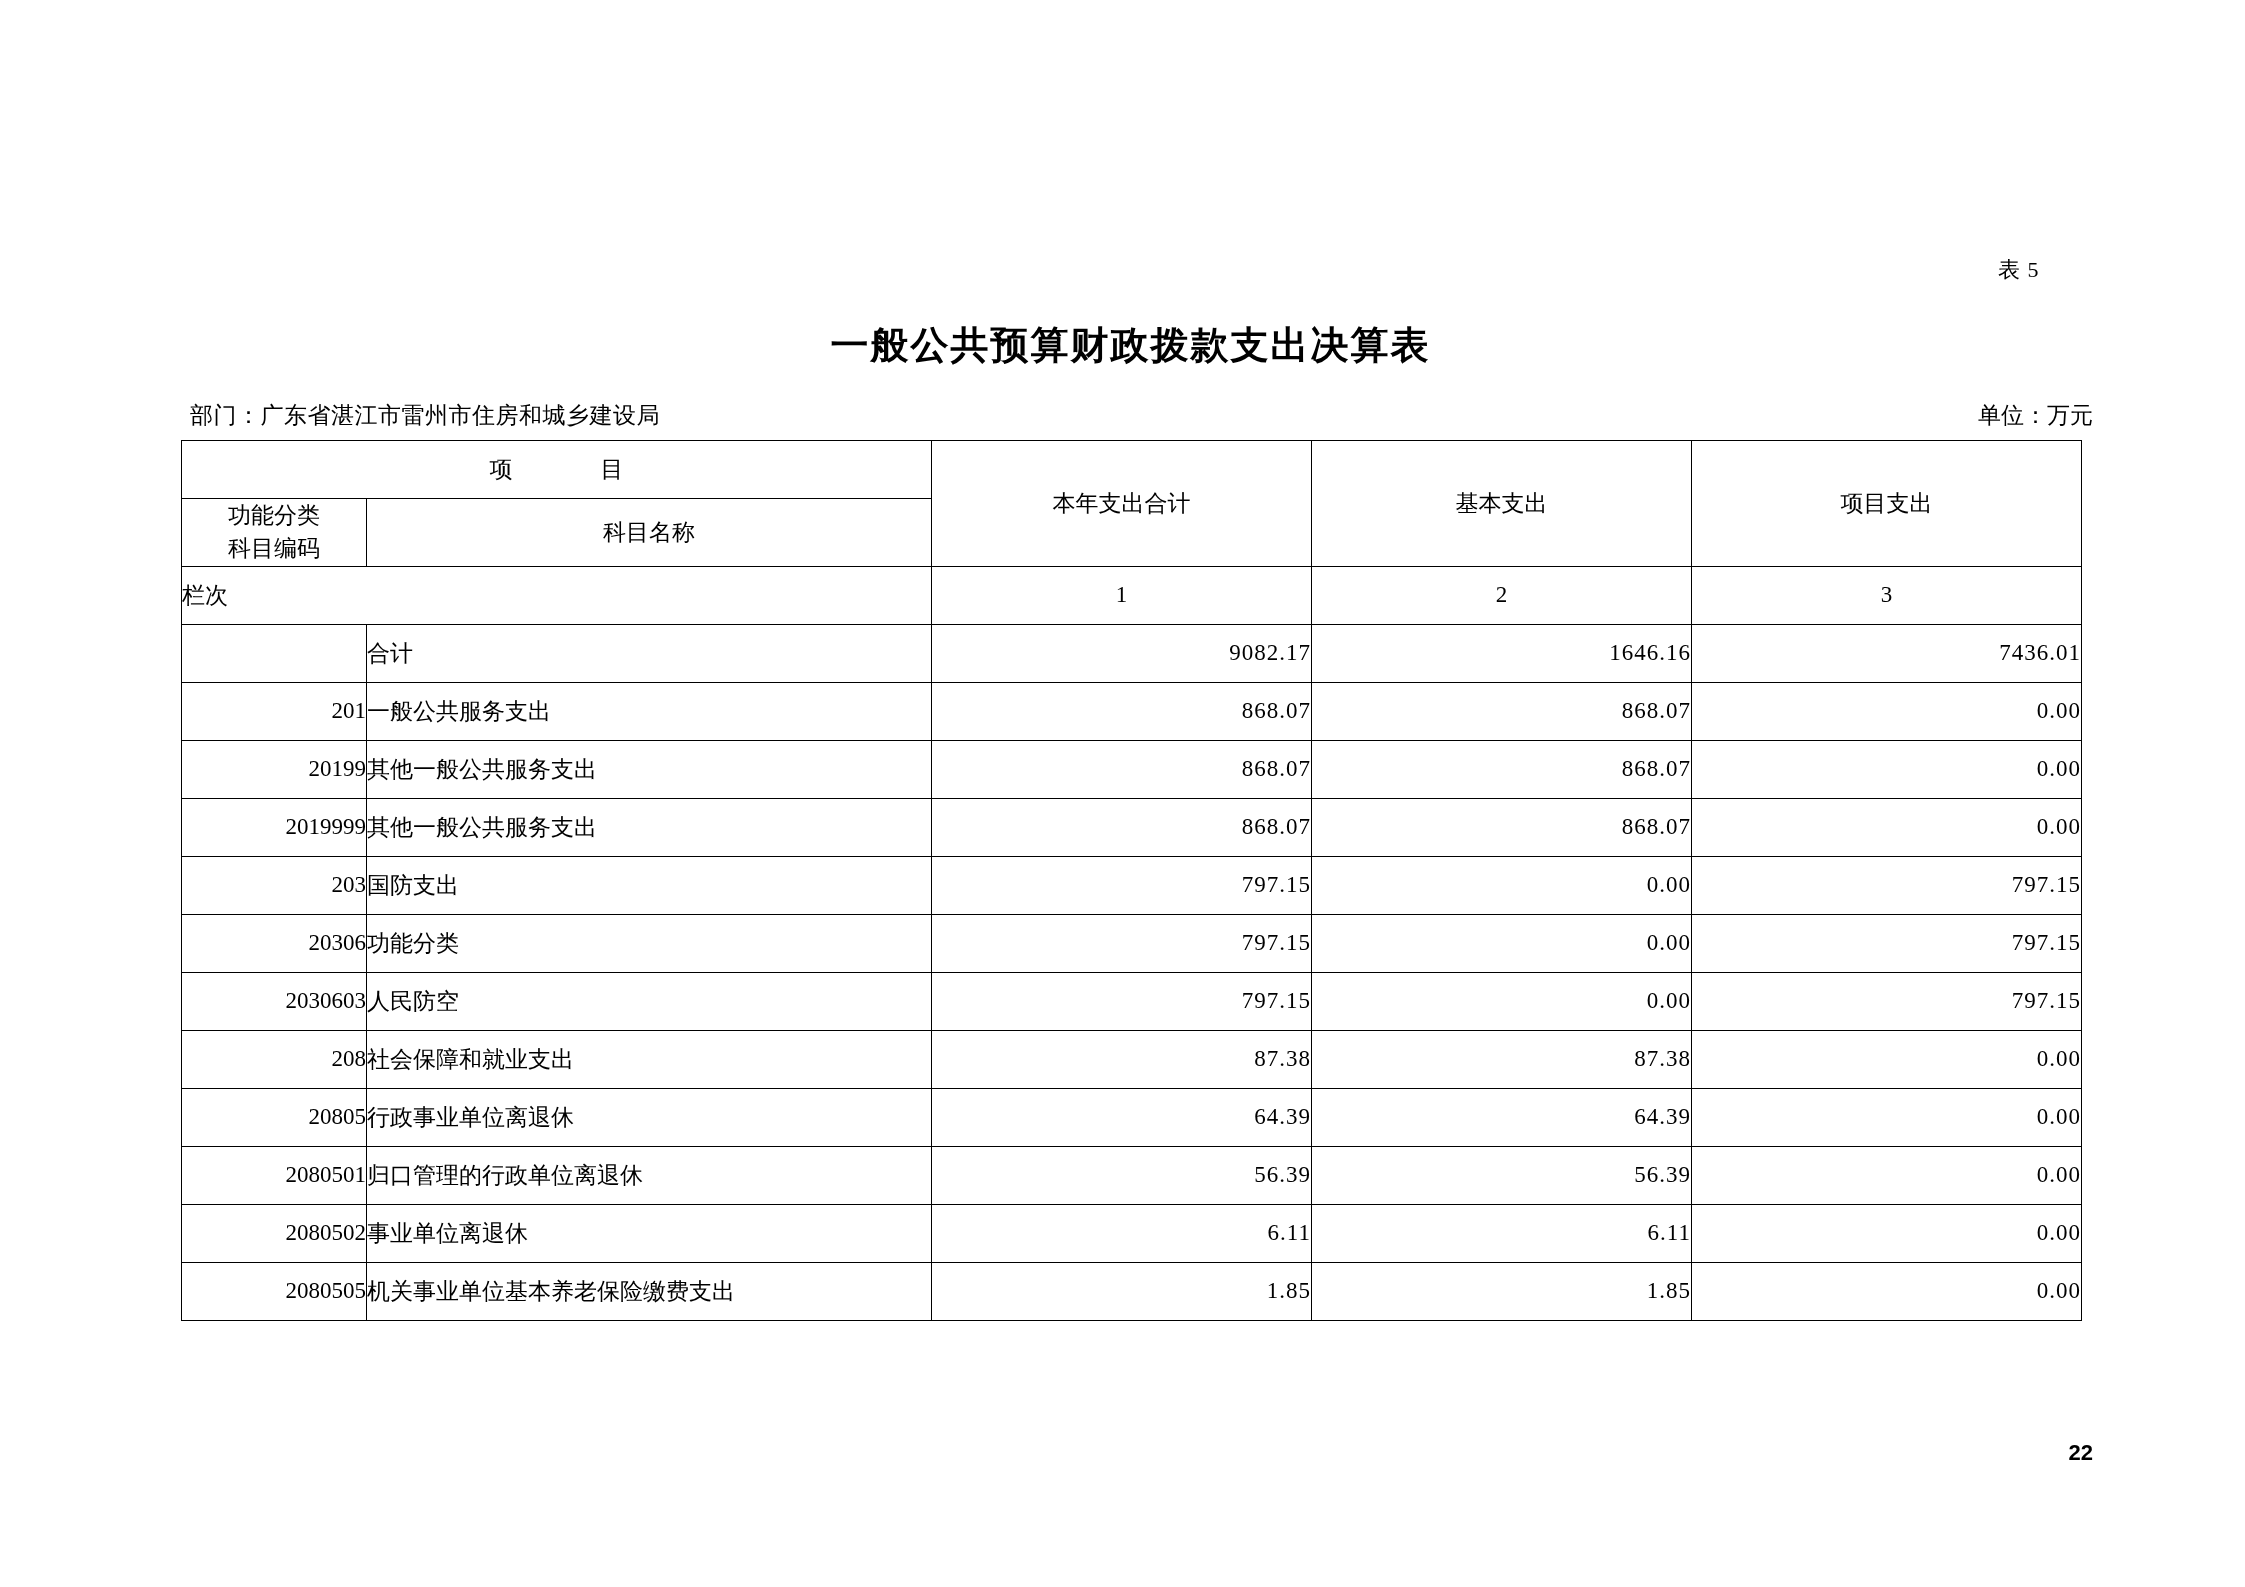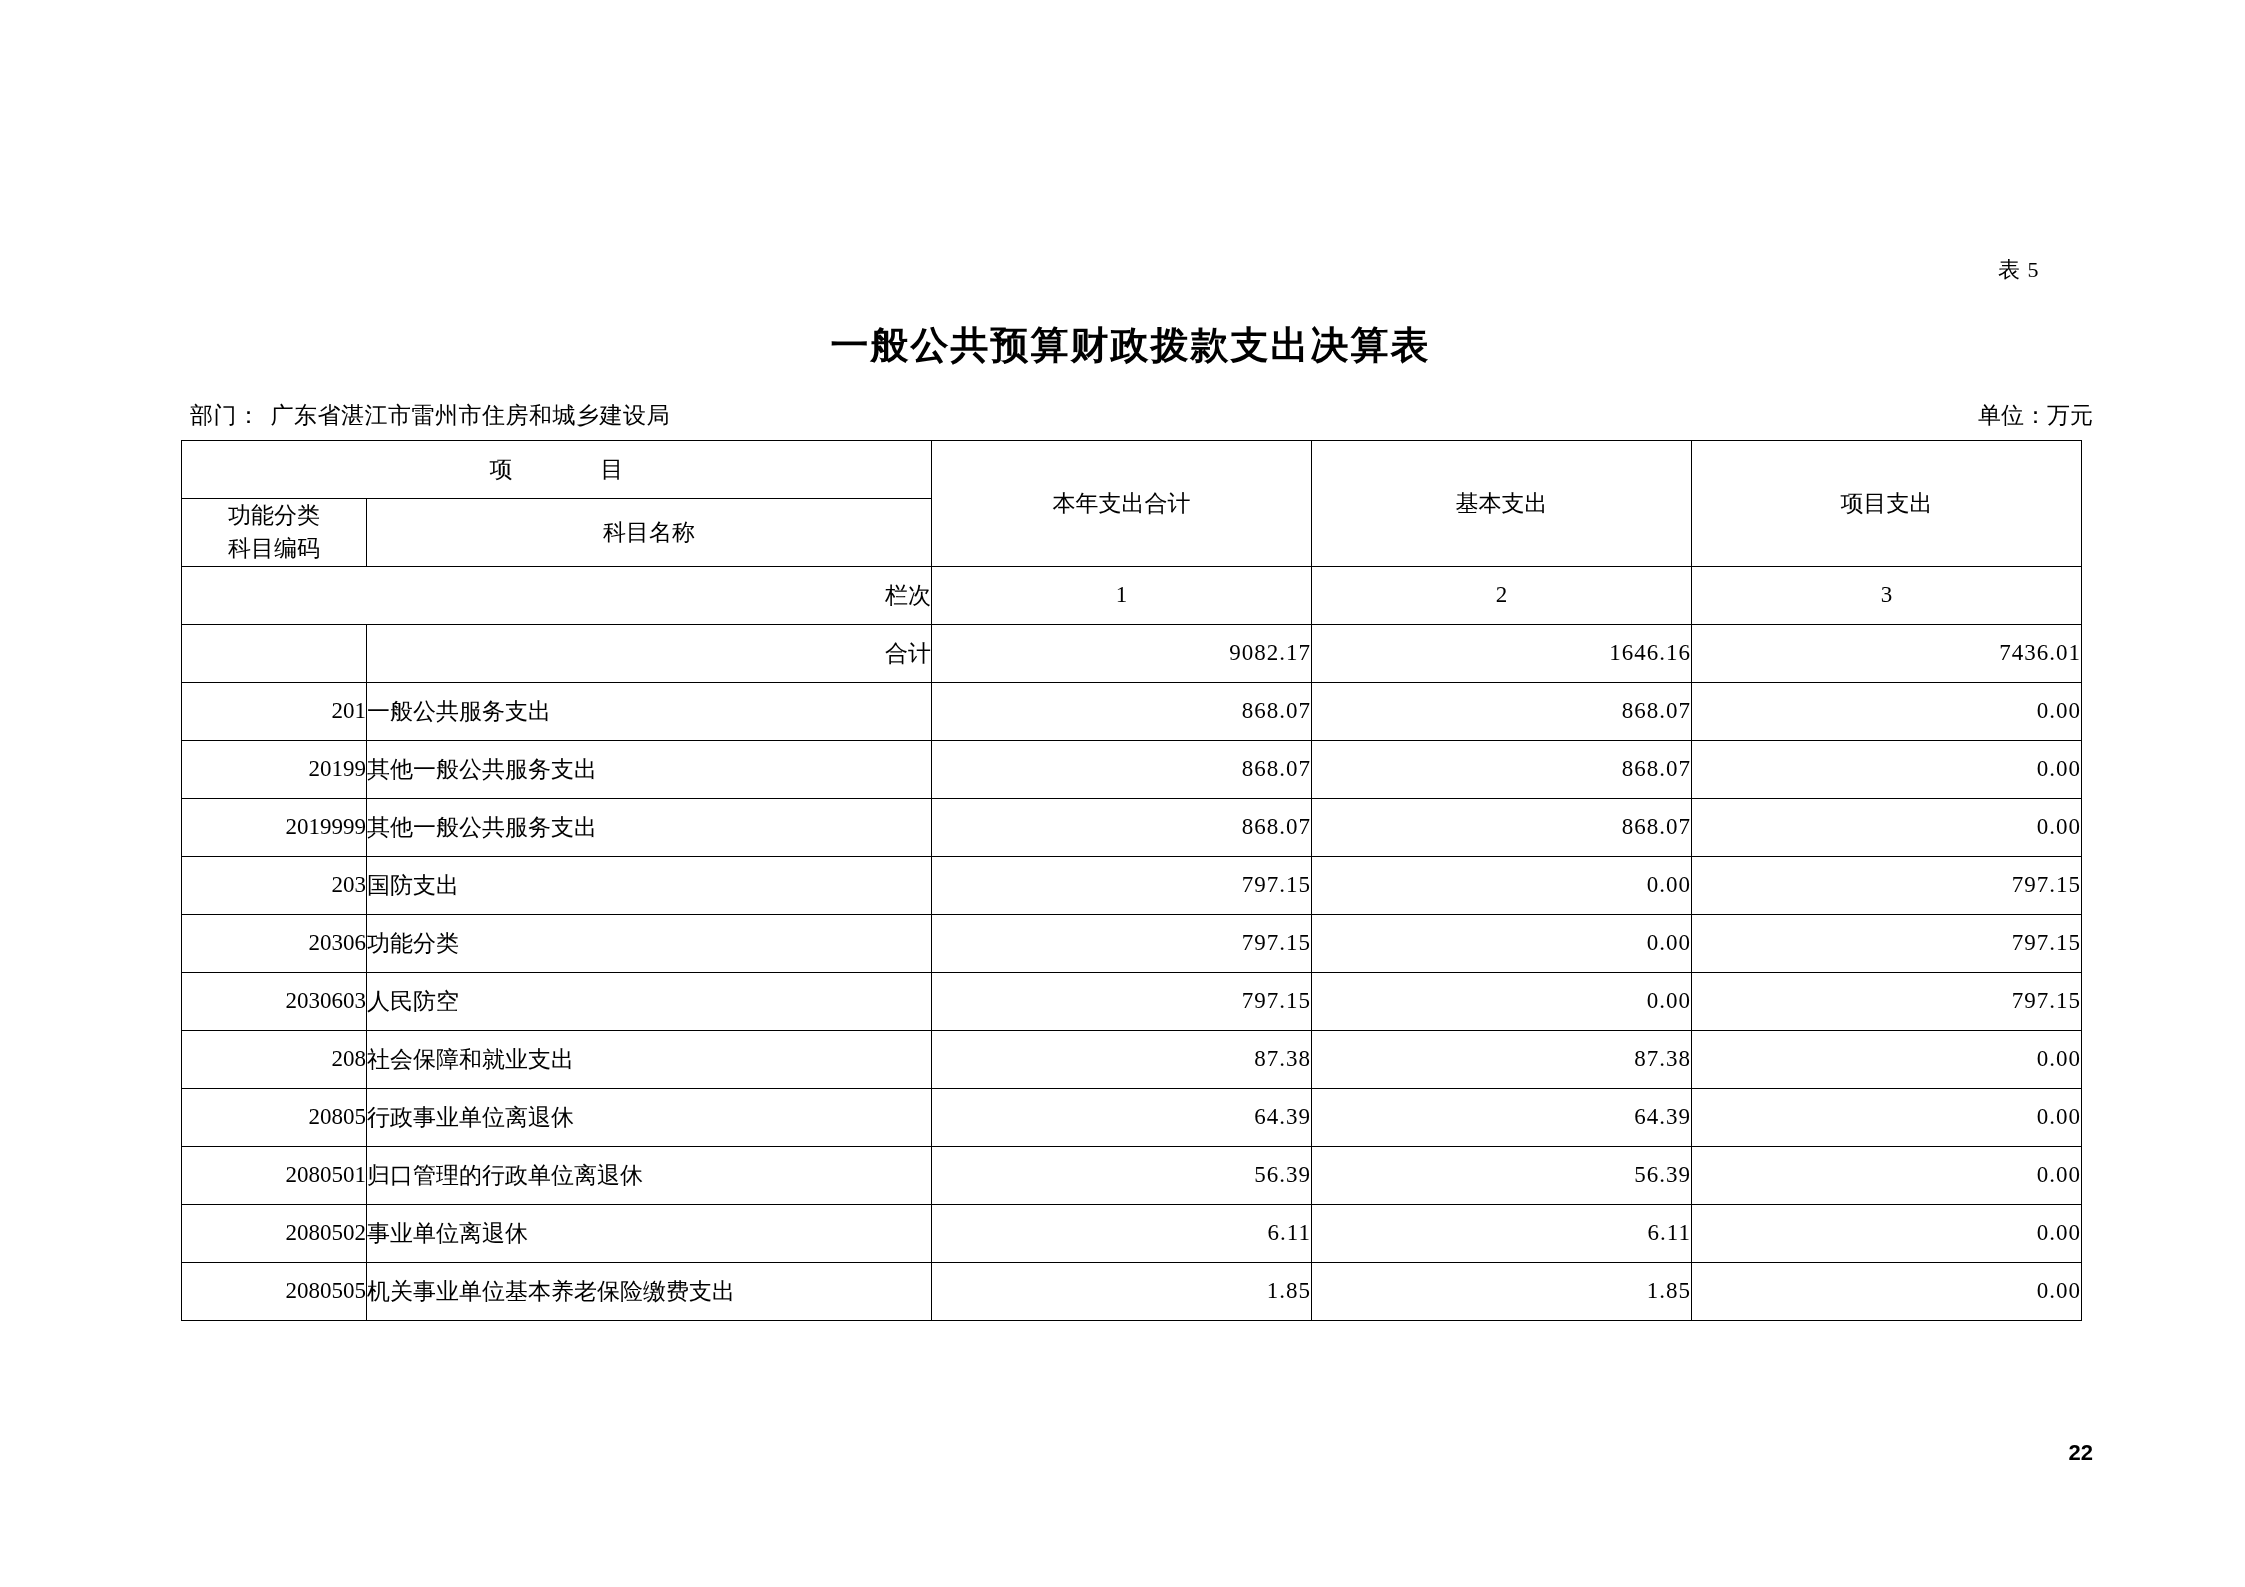--- a/index.html
+++ b/index.html
@@ -40,21 +40,20 @@
     font-family: "Liberation Sans", "DejaVu Sans", sans-serif;
   }
   .dept-line {
     position: absolute;
     left: 182px;
     top: 400px;
     font-size: 23px;
     letter-spacing: 0.5px;
   }
   .dept-line .dept-label {
-    margin-right: 10px;
   }
   .unit-line {
     position: absolute;
     right: 160px;
     top: 400px;
     font-size: 23px;
   }
   .page-num {
     position: absolute;
     right: 160px;
@@ -93,21 +92,21 @@
   .hdr-center {
     text-align: center;
     font-family: Liberation Serif, serif;
   }
   .hdr-two-line {
     text-align: center;
     line-height: 1.45;
   }
   .hdr-two-line span { display: block; }
   .row-label-center {
-    text-align: right;
+    text-align: left;
   }
   .cell-code {
     text-align: right;
     padding-left: 22px;
   }
   .cell-name {
     text-align: left;
     padding-left: 30px;
   }
   .cell-num {

